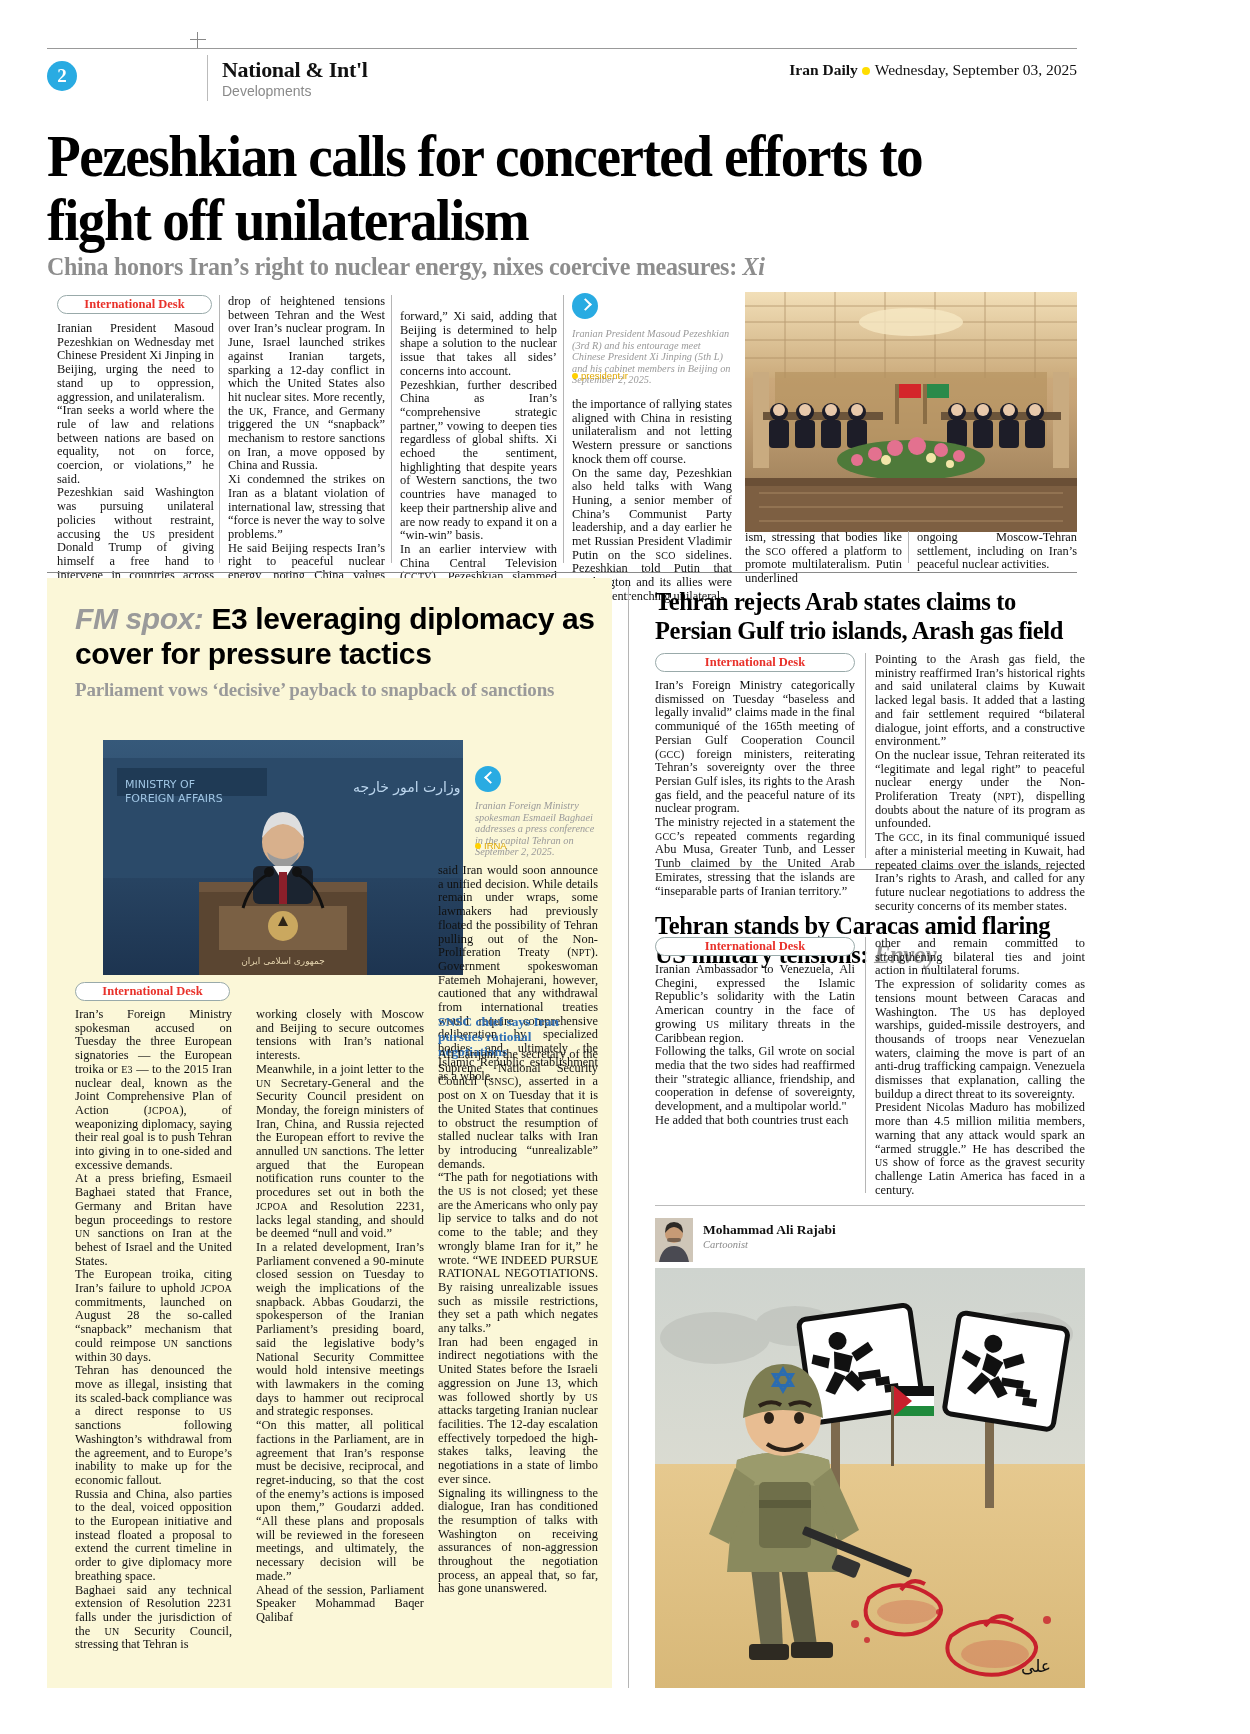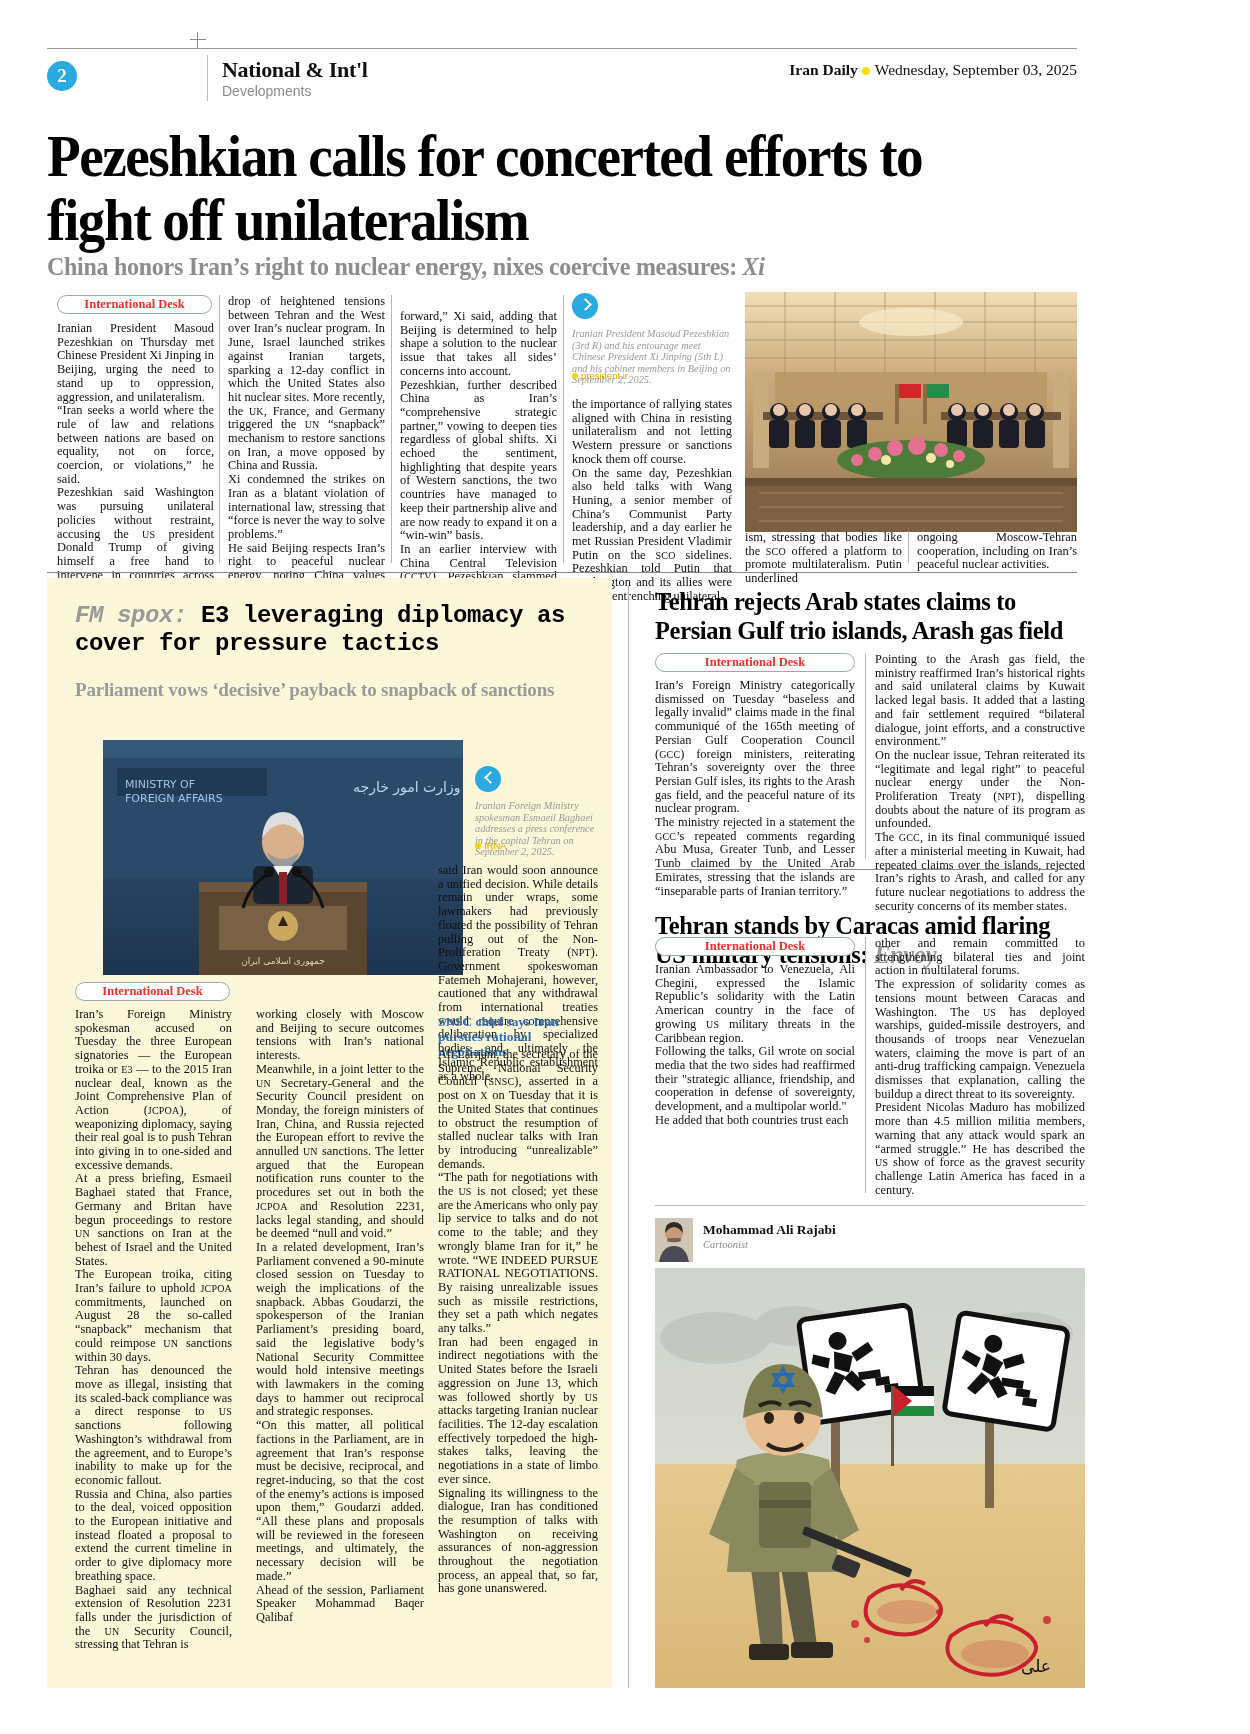--- a/index.html
+++ b/index.html
@@ -66,21 +66,21 @@
   .cap-arrow.left:after{left:11px;transform:rotate(225deg);}
   .caption{position:absolute;font-family:"Liberation Serif",serif;font-style:italic;
     font-size:10.3px;line-height:11.6px;color:#9a9a9a;}
   .credit{font-style:normal;font-family:"Liberation Sans",sans-serif;font-size:9.5px;color:#e0a800;margin-top:46px;}
   .credit:before{content:"";display:inline-block;width:6px;height:6px;border-radius:50%;
     background:#ffd000;margin-right:3px;}
 
   
   .cream{position:absolute;left:47px;top:578px;width:565px;height:1110px;background:#fbf7d8;}
   .fm-head{position:absolute;left:75px;top:602px;width:520px;
-    font-family:Liberation Mono, monospace;font-weight:bold;font-size:24px;line-height:1.16;
+    font-family:Liberation Sans, sans-serif;font-weight:bold;font-size:30px;line-height:1.16;
     color:#000;letter-spacing:-0.4px;}
   .fm-head .spox{color:#9a9a9a;font-style:italic;}
   .fm-deck{position:absolute;left:75px;top:678px;width:520px;
     font-family:"Liberation Serif",serif;font-weight:bold;font-size:19px;line-height:1.24;
     color:#9a9a9a;letter-spacing:-0.2px;}
 
   .photo2{position:absolute;left:103px;top:740px;width:360px;height:235px;overflow:hidden;}
 
   .subhead-blue{position:absolute;font-family:"Liberation Serif",serif;font-weight:bold;
     font-size:13.4px;line-height:15px;color:#2f6fb5;}
@@ -120,21 +120,21 @@
   <div class="lead-head">Pezeshkian calls for concerted efforts to fight off unilateralism</div>
   <div class="lead-deck">
     <span>China honors Iran’s right to nuclear energy, nixes coercive measures: </span><em>Xi</em>
   </div>
 
   <div style="position:absolute;left:57px;top:295px;width:155px;">
     <span class="desk">International Desk</span>
   </div>
 
   <div class="col" style="left:57px;top:322px;width:157px;height:240px;">
-      <p>Iranian President Masoud Pezeshkian on Thursday met Chinese President Xi Jinping in Beijing, urging the need to stand up to oppression, aggression, and unilateralism.</p>
+      <p>Iranian President Masoud Pezeshkian on Wednesday met Chinese President Xi Jinping in Beijing, urging the need to stand up to oppression, aggression, and unilateralism.</p>
       <p>“Iran seeks a world where the rule of law and relations between nations are based on equality, not on force, coercion, or violations,” he said.</p>
       <p>Pezeshkian said Washington was pursuing unilateral policies without restraint, accusing the <span class="sc">US</span> president Donald Trump of giving himself a free hand to intervene in countries across the globe.</p>
       <p>The high-level meeting took place on the sidelines of the Shanghai Cooperation Organization (<span class="sc">SCO</span>) summit 2025, against the back-</p>
     </div>
   <div class="col" style="left:228px;top:295px;width:157px;height:265px;">
       <p>drop of heightened tensions between Tehran and the West over Iran’s nuclear program. In June, Israel launched strikes against Iranian targets, sparking a 12-day conflict in which the United States also hit nuclear sites. More recently, the <span class="sc">UK</span>, France, and Germany triggered the <span class="sc">UN</span> “snapback” mechanism to restore sanctions on Iran, a move opposed by China and Russia.</p>
       <p>Xi condemned the strikes on Iran as a blatant violation of international law, stressing that “force is never the way to solve problems.”</p>
       <p>He said Beijing respects Iran’s right to peaceful nuclear energy, noting China values Tehran’s commitment not to pursue nuclear weapons.</p>
       <p>“China will continue to uphold fairness and justice ... and back political negotiations as the path</p>
     </div>
@@ -144,21 +144,21 @@
       <p>In an earlier interview with China Central Television (<span class="sc">CCTV</span>), Pezeshkian slammed Europe’s snapback move as a “double standard,” saying those who broke the 2015 nuclear deal now blame Iran for non-compliance. He stressed</p>
     </div>
   <div class="col" style="left:572px;top:398px;width:160px;height:165px;">
       <p>the importance of rallying states aligned with China in resisting unilateralism and not letting Western pressure or sanctions knock them off course.</p>
       <p>On the same day, Pezeshkian also held talks with Wang Huning, a senior member of China’s Communist Party leadership, and a day earlier he met Russian President Vladimir Putin on the <span class="sc">SCO</span> sidelines. Pezeshkian told Putin that Washington and its allies were bent on entrenching unilateral-</p>
     </div>
   <div class="col" style="left:745px;top:531px;width:157px;height:50px;">
       <p>ism, stressing that bodies like the <span class="sc">SCO</span> offered a platform to promote multilateralism. Putin underlined</p>
     </div>
   <div class="col" style="left:917px;top:531px;width:160px;height:50px;">
-      <p>ongoing Moscow-Tehran cooperation, including on Iran’s peaceful nuclear activities.</p>
+      <p>ongoing Moscow-Tehran settlement, including on Iran’s peaceful nuclear activities.</p>
     </div>
 
   <div class="photo1">
     <svg width="332" height="240" viewBox="0 0 332 240">
       <defs>
         <linearGradient id="hallg" x1="0" y1="0" x2="0" y2="1">
           <stop offset="0" stop-color="#d9b98a"></stop>
             <stop offset="0.45" stop-color="#c7a477"></stop>
           <stop offset="1" stop-color="#8f7350"></stop>
         </linearGradient>

